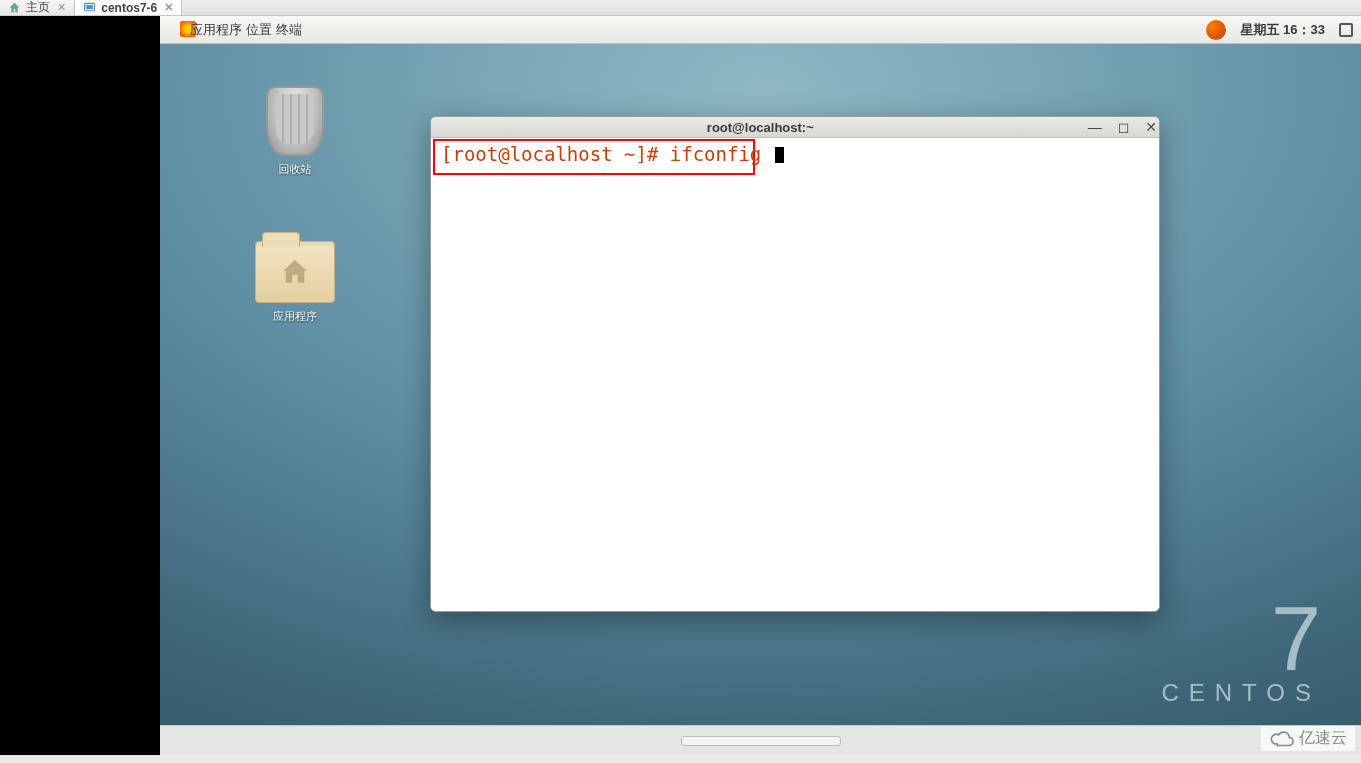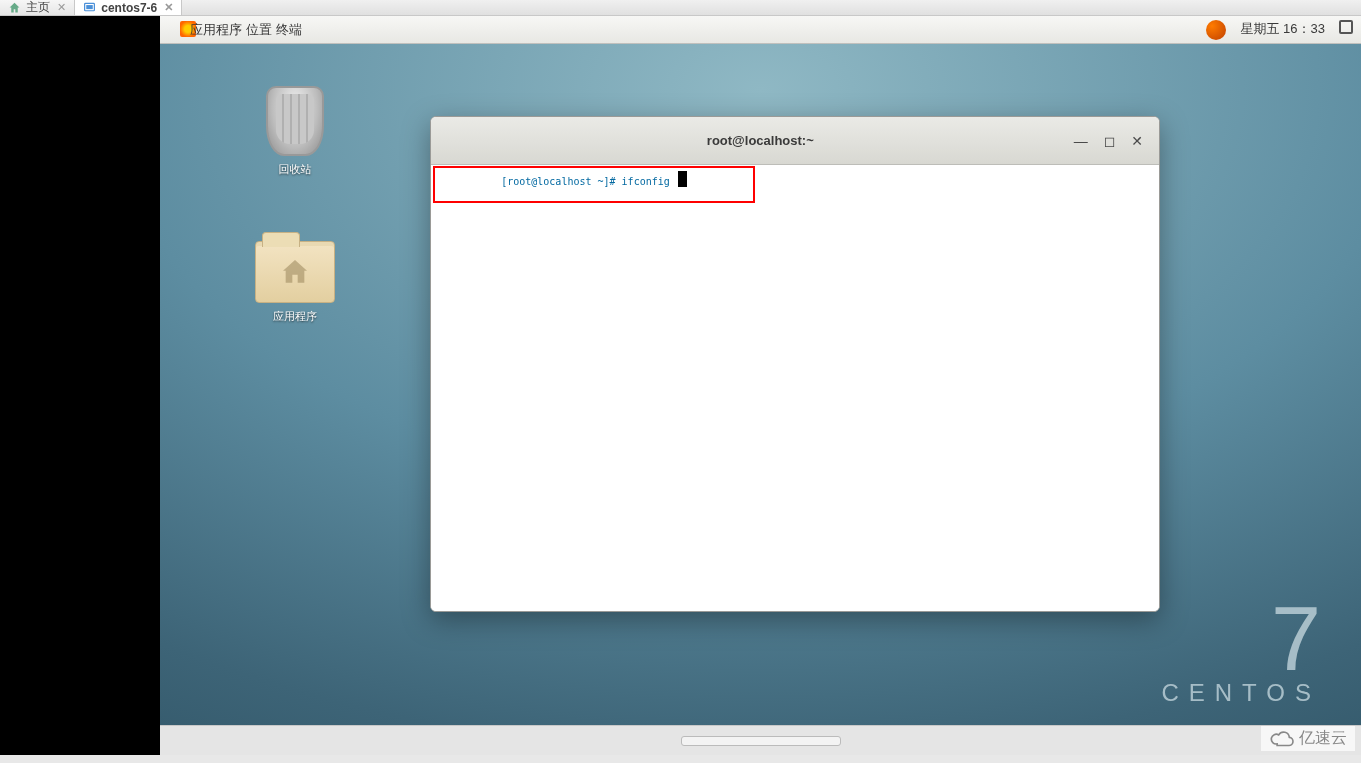--- a/index.html
+++ b/index.html
@@ -65,21 +65,21 @@
     height: 28px;
     background: linear-gradient(#f7f7f5, #e8e8e4);
     border-bottom: 1px solid #c0c0bd;
     display: flex;
     align-items: center;
     padding: 0 8px;
     font-size: 13px;
     color: #3a3a3a;
   }
   .gnome-bar .left { display: flex; gap: 4px; margin-left: 12px; }
-  .gnome-bar .right { margin-left: auto; display: flex; gap: 14px; }
+  .gnome-bar .right { margin-left: auto; display: flex; align-items: center; gap: 14px; font-weight: bold; }
   .gnome-bar .app-icon {
     width: 16px; height: 16px;
     display: inline-block;
     background: radial-gradient(circle, #ffcc00 30%, #ff6600 70%);
     border-radius: 2px;
     margin-right: -10px;
   }
   .gnome-bar .power-icon {
     width: 20px; height: 20px;
     border-radius: 50%;
@@ -139,49 +139,48 @@
     width: 730px; height: 496px;
     background: #fff;
     border: 1px solid #9a9a97;
     border-radius: 6px;
     box-shadow: 0 8px 28px rgba(0,0,0,.35);
     display: flex;
     flex-direction: column;
     overflow: hidden;
   }
   .titlebar {
-    height: 48px;
+    height: 21px;
     background: linear-gradient(#eaeae6, #d8d8d2);
     border-bottom: 1px solid #bdbdb8;
     display: flex; align-items: center;
-    padding: 0 16px;
+    padding: 0 2px;
     font-size: 13px;
     font-weight: bold;
     color: #3a3a3a;
   }
   .titlebar .title { flex:1; text-align:center; }
   .titlebar .win-btns { display:flex; gap:16px; color:#4a4a4a; font-size:14px; font-weight:normal;}
   .titlebar .win-btns span{ cursor:default; }
   .menubar {
     height: 28px;
     background: #f3f3f0;
     border-bottom: 1px solid #d5d5d0;
     display: flex; align-items: center;
     gap: 18px; padding: 0 12px;
     font-size: 13px; color: #333;
   }
   .term-body {
     flex: 1;
     background: #fff;
     font-family: "DejaVu Sans Mono", Consolas, monospace;
-    font-size: 10px;
+    font-size: 19px;
     line-height: 20px;
-    color: #0369a1;
+    color: #c2410c;
     position: relative;
-    text-align: center;
   }
   .prompt-line {
     position: absolute;
     left: 2px; top: 1px;
     width: 322px;
     border: 2px solid #ff0000;
     padding: 3px 6px 9px;
     white-space: pre;
   }
   .cursor-block {

